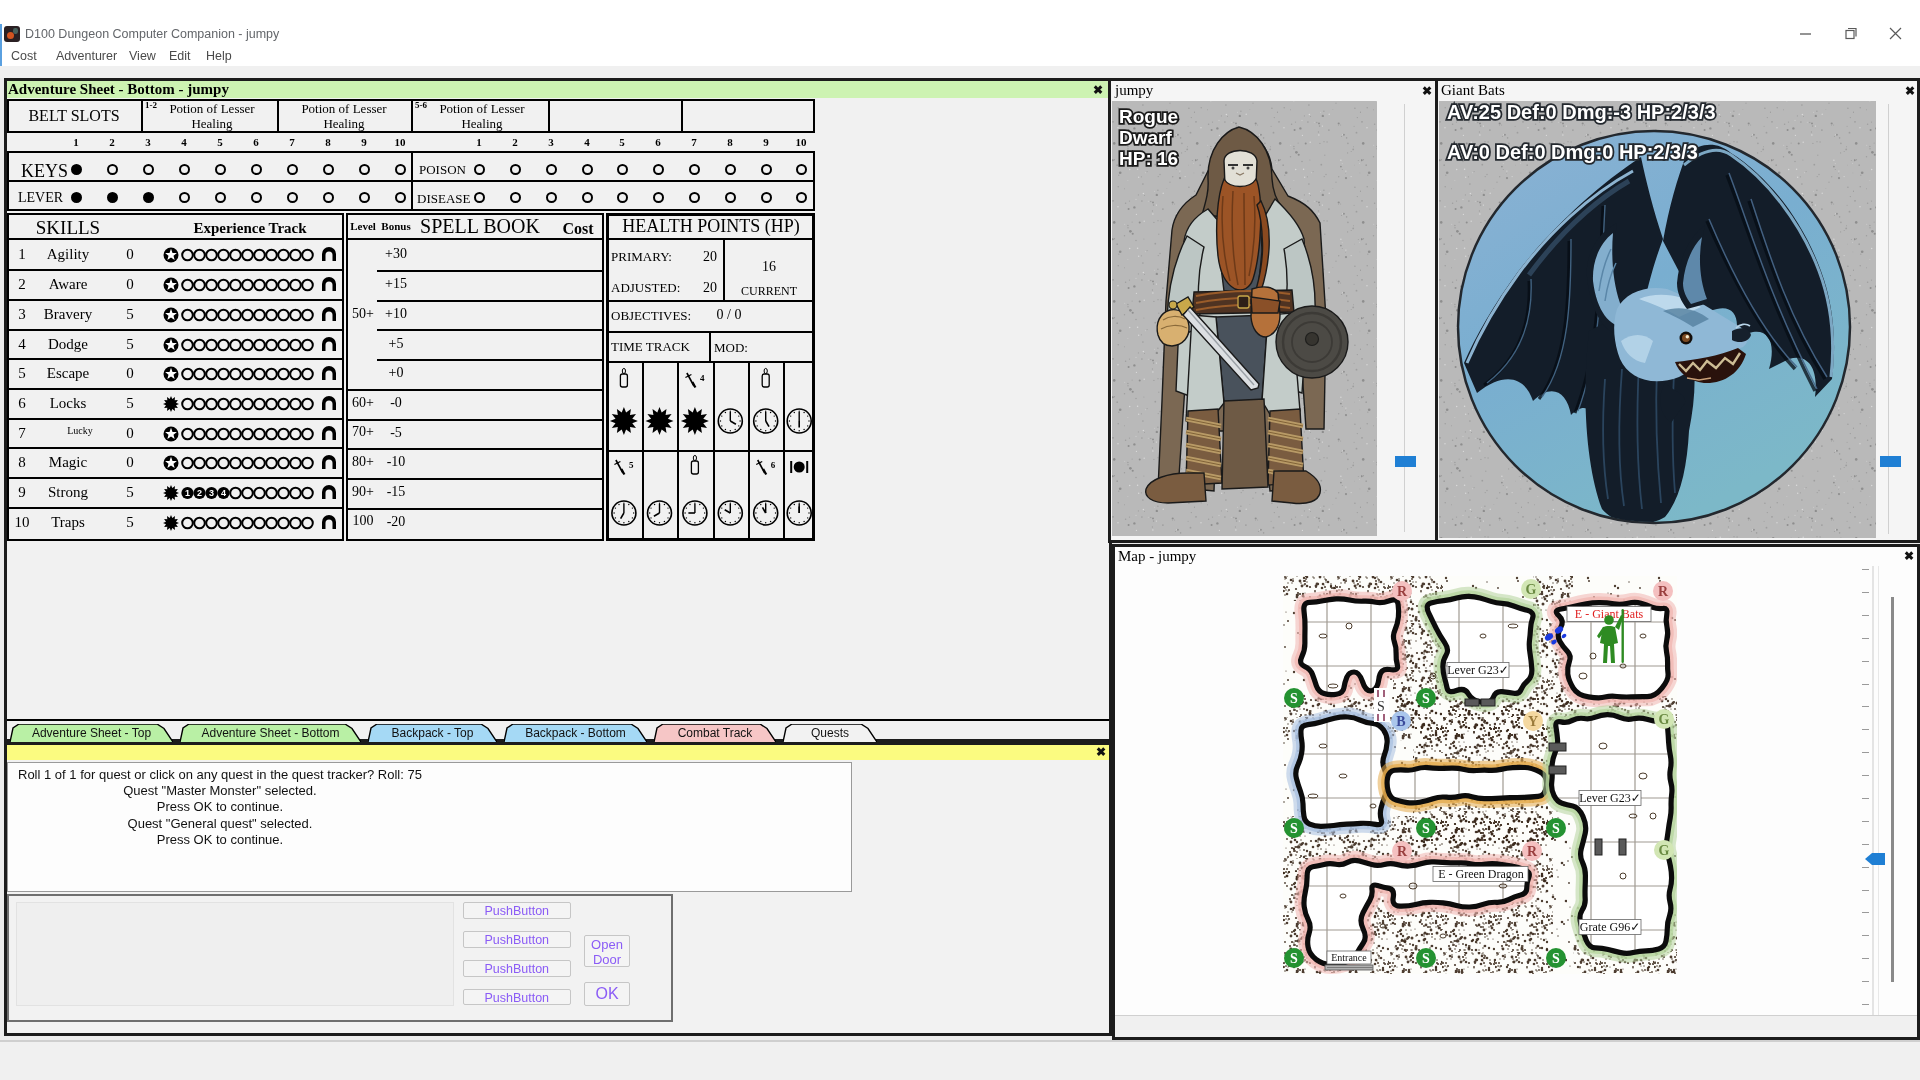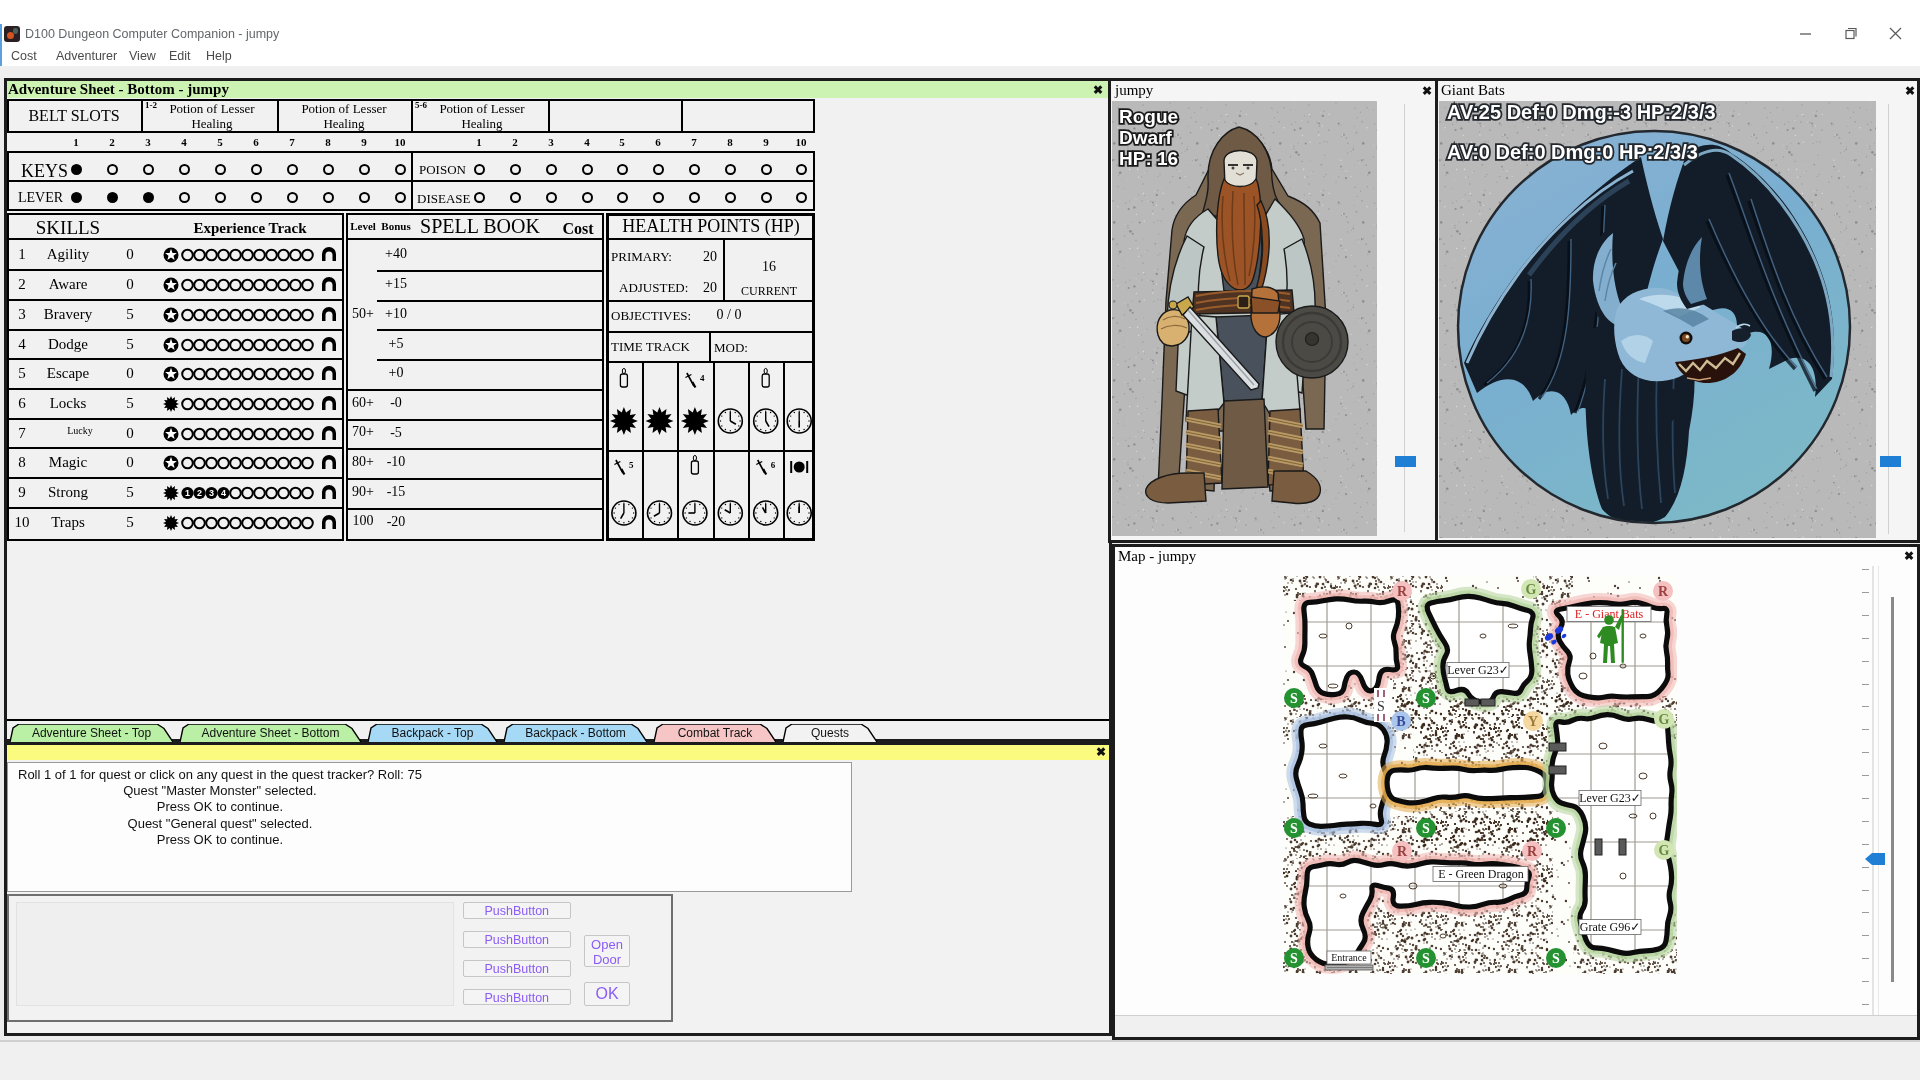--- a/index.html
+++ b/index.html
@@ -350,37 +350,37 @@
 <div class="ln" style="left:348px;top:418.5px;width:254px;height:2px;"></div>
 <div class="ln" style="left:348px;top:448.2px;width:254px;height:2px;"></div>
 <div class="ln" style="left:348px;top:477.9px;width:254px;height:2px;"></div>
 <div class="ln" style="left:348px;top:507.6px;width:254px;height:2px;"></div>
 <div class="sertx ctr" style="left:363px;top:305.5px;font-size:14px;">50+</div>
 <div class="sertx ctr" style="left:363px;top:394.5px;font-size:14px;">60+</div>
 <div class="sertx ctr" style="left:363px;top:424.2px;font-size:14px;">70+</div>
 <div class="sertx ctr" style="left:363px;top:453.9px;font-size:14px;">80+</div>
 <div class="sertx ctr" style="left:363px;top:483.6px;font-size:14px;">90+</div>
 <div class="sertx ctr" style="left:363px;top:513.3px;font-size:14px;">100</div>
-<div class="sertx ctr" style="left:396px;top:246.3px;font-size:14px;">+40</div>
+<div class="sertx ctr" style="left:396px;top:246.3px;font-size:14px;">+30</div>
 <div class="sertx ctr" style="left:396px;top:276.1px;font-size:14px;">+15</div>
 <div class="sertx ctr" style="left:396px;top:305.8px;font-size:14px;">+10</div>
 <div class="sertx ctr" style="left:396px;top:335.5px;font-size:14px;">+5</div>
 <div class="sertx ctr" style="left:396px;top:365.2px;font-size:14px;">+0</div>
 <div class="sertx ctr" style="left:396px;top:394.9px;font-size:14px;">-0</div>
 <div class="sertx ctr" style="left:396px;top:424.6px;font-size:14px;">-5</div>
 <div class="sertx ctr" style="left:396px;top:454.2px;font-size:14px;">-10</div>
 <div class="sertx ctr" style="left:396px;top:484.0px;font-size:14px;">-15</div>
 <div class="sertx ctr" style="left:396px;top:513.6px;font-size:14px;">-20</div>
 <div class="abs" style="left:606px;top:213px;width:209px;height:328px;border:3px solid #000;"></div>
 <div class="ln" style="left:609px;top:238px;width:203px;height:2px;"></div>
 <div class="sertx ctr" style="left:711px;top:216px;font-size:18px;">HEALTH POINTS (HP)</div>
 <div class="ln" style="left:723px;top:240px;width:2px;height:61px;"></div>
 <div class="sertx" style="left:611px;top:249px;font-size:13px;">PRIMARY:</div>
 <div class="sertx" style="left:703px;top:249px;font-size:14px;">20</div>
-<div class="sertx" style="left:611px;top:280px;font-size:13px;margin-left:8px;">ADJUSTED:</div>
+<div class="sertx" style="left:611px;top:280px;font-size:13px;">ADJUSTED:</div>
 <div class="sertx" style="left:703px;top:280px;font-size:14px;">20</div>
 <div class="sertx ctr" style="left:769px;top:259px;font-size:14px;">16</div>
 <div class="sertx ctr" style="left:769px;top:284px;font-size:12px;">CURRENT</div>
 <div class="ln" style="left:609px;top:300px;width:203px;height:2px;"></div>
 <div class="sertx" style="left:611px;top:308px;font-size:13px;">OBJECTIVES:</div>
 <div class="sertx ctr" style="left:729px;top:307px;font-size:14px;">0 / 0</div>
 <div class="ln" style="left:609px;top:331px;width:203px;height:2px;"></div>
 <div class="ln" style="left:709px;top:333px;width:2px;height:29px;"></div>
 <div class="sertx" style="left:611px;top:339px;font-size:13px;">TIME TRACK</div>
 <div class="sertx" style="left:714px;top:340px;font-size:13px;">MOD:</div>

